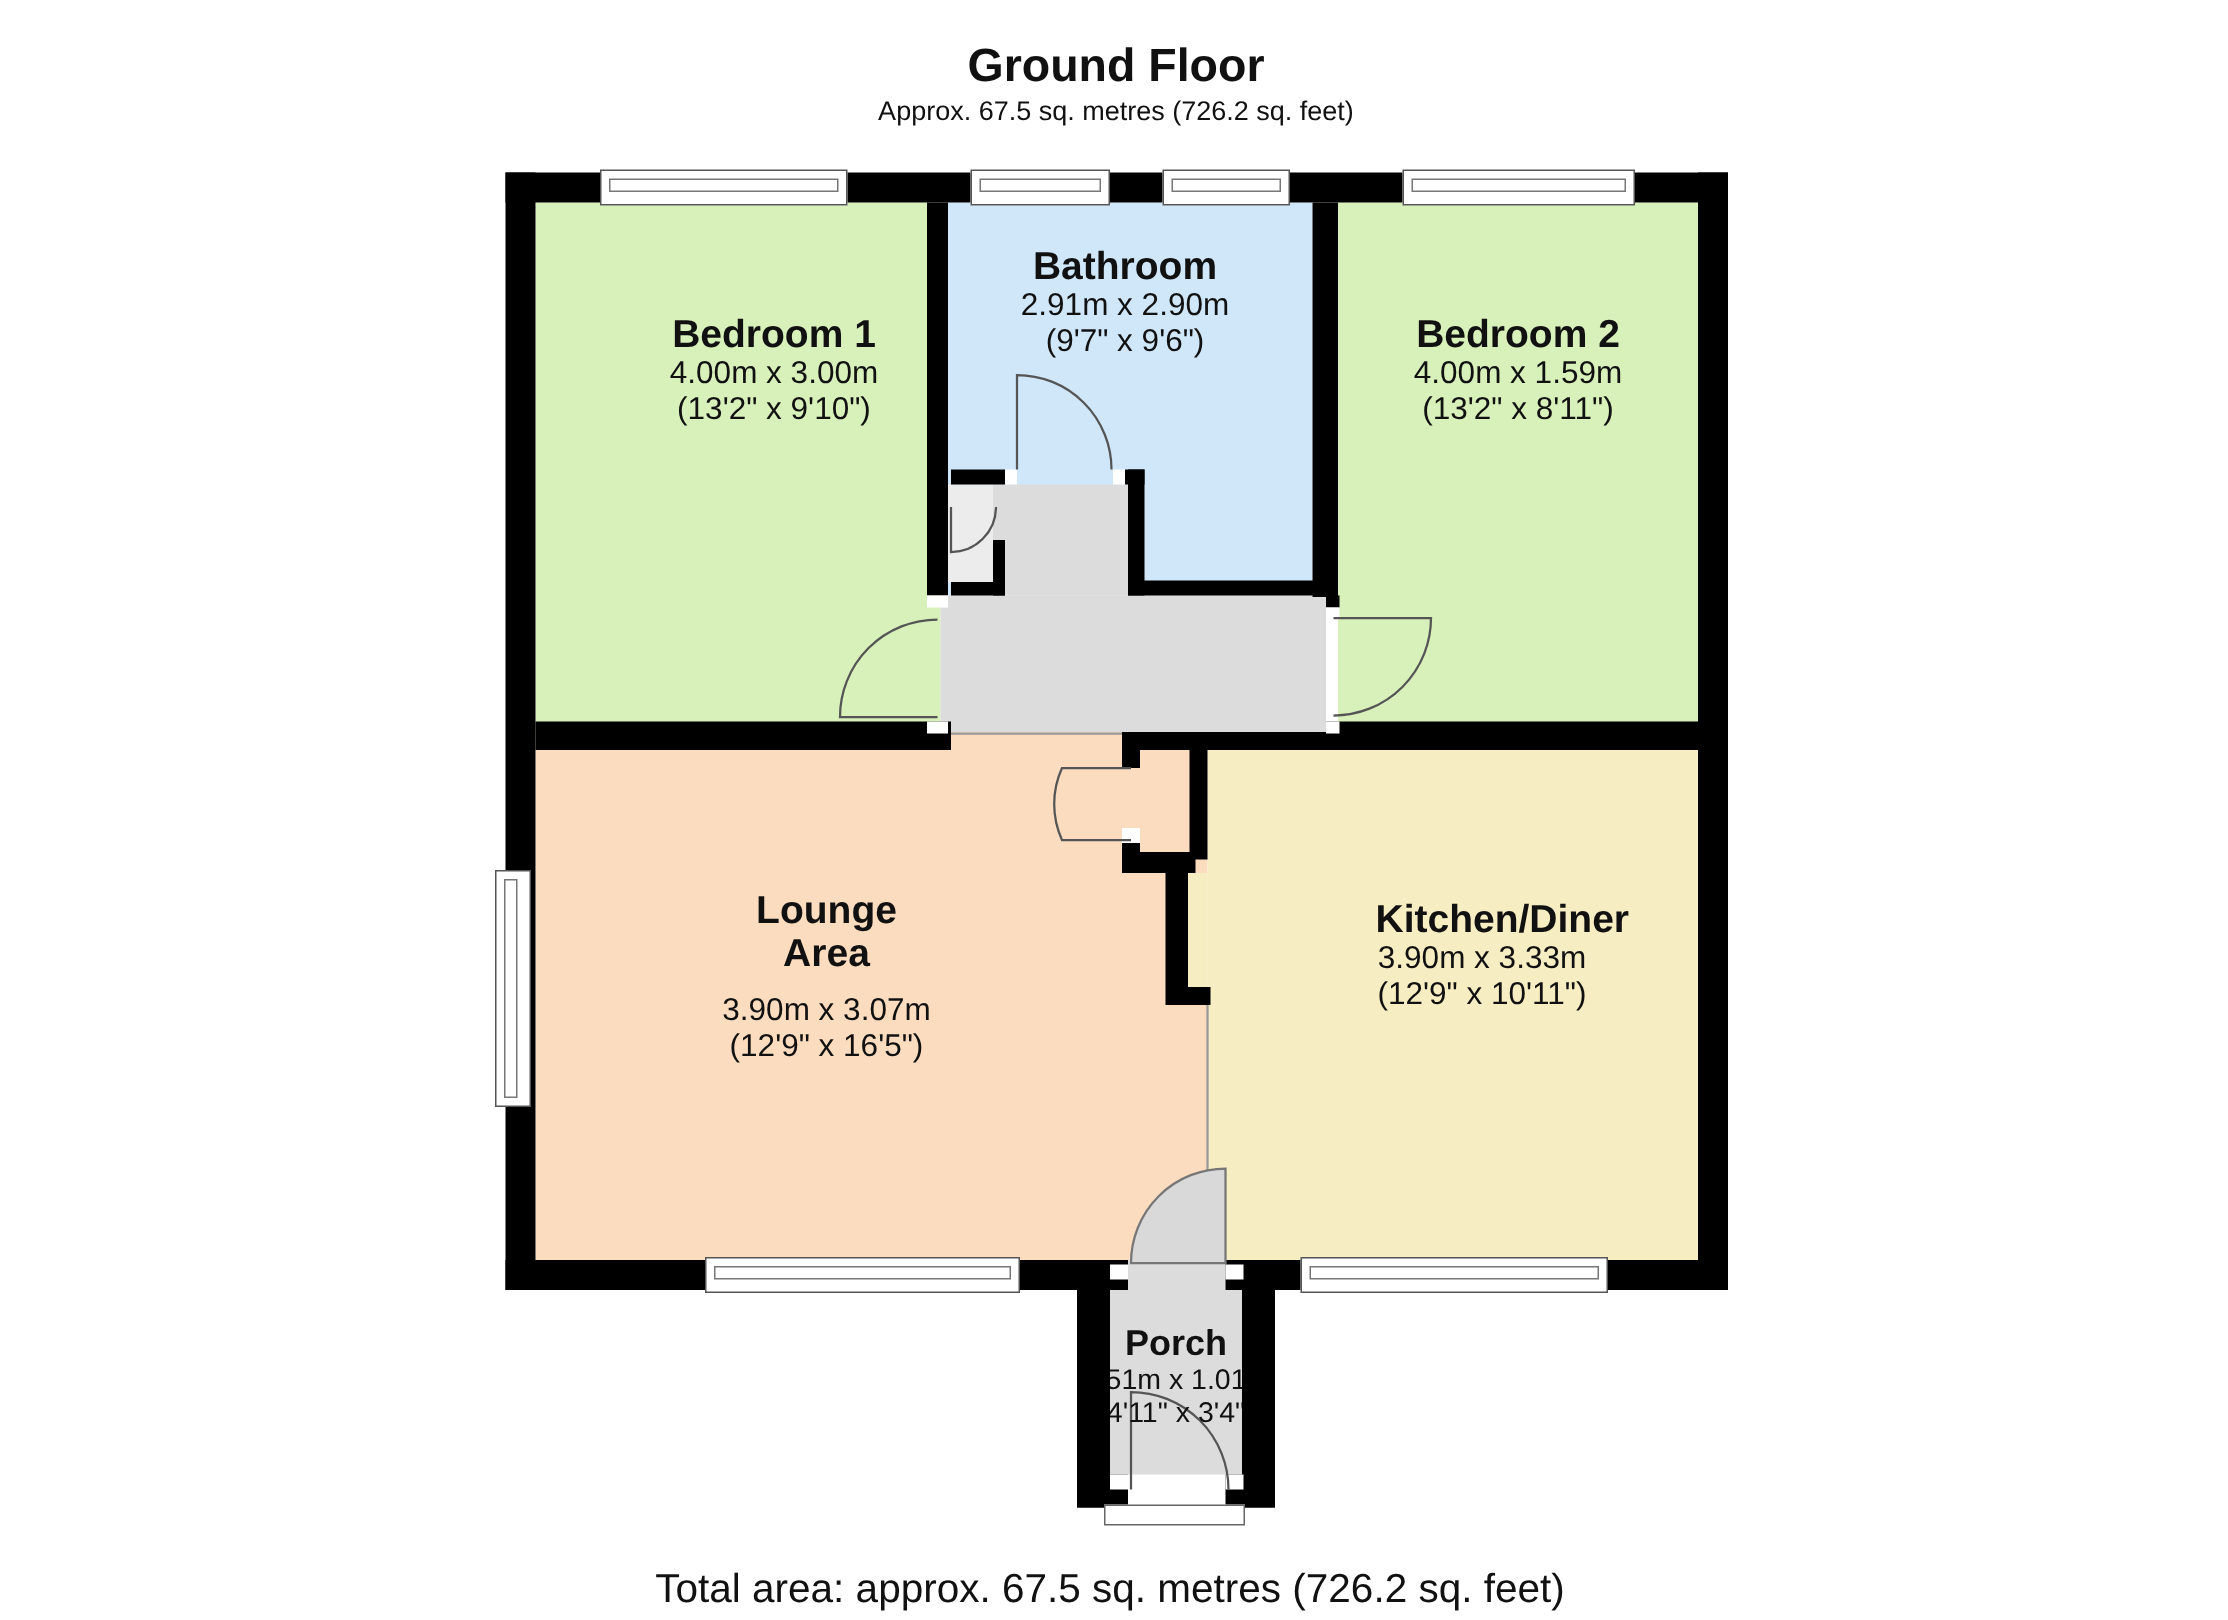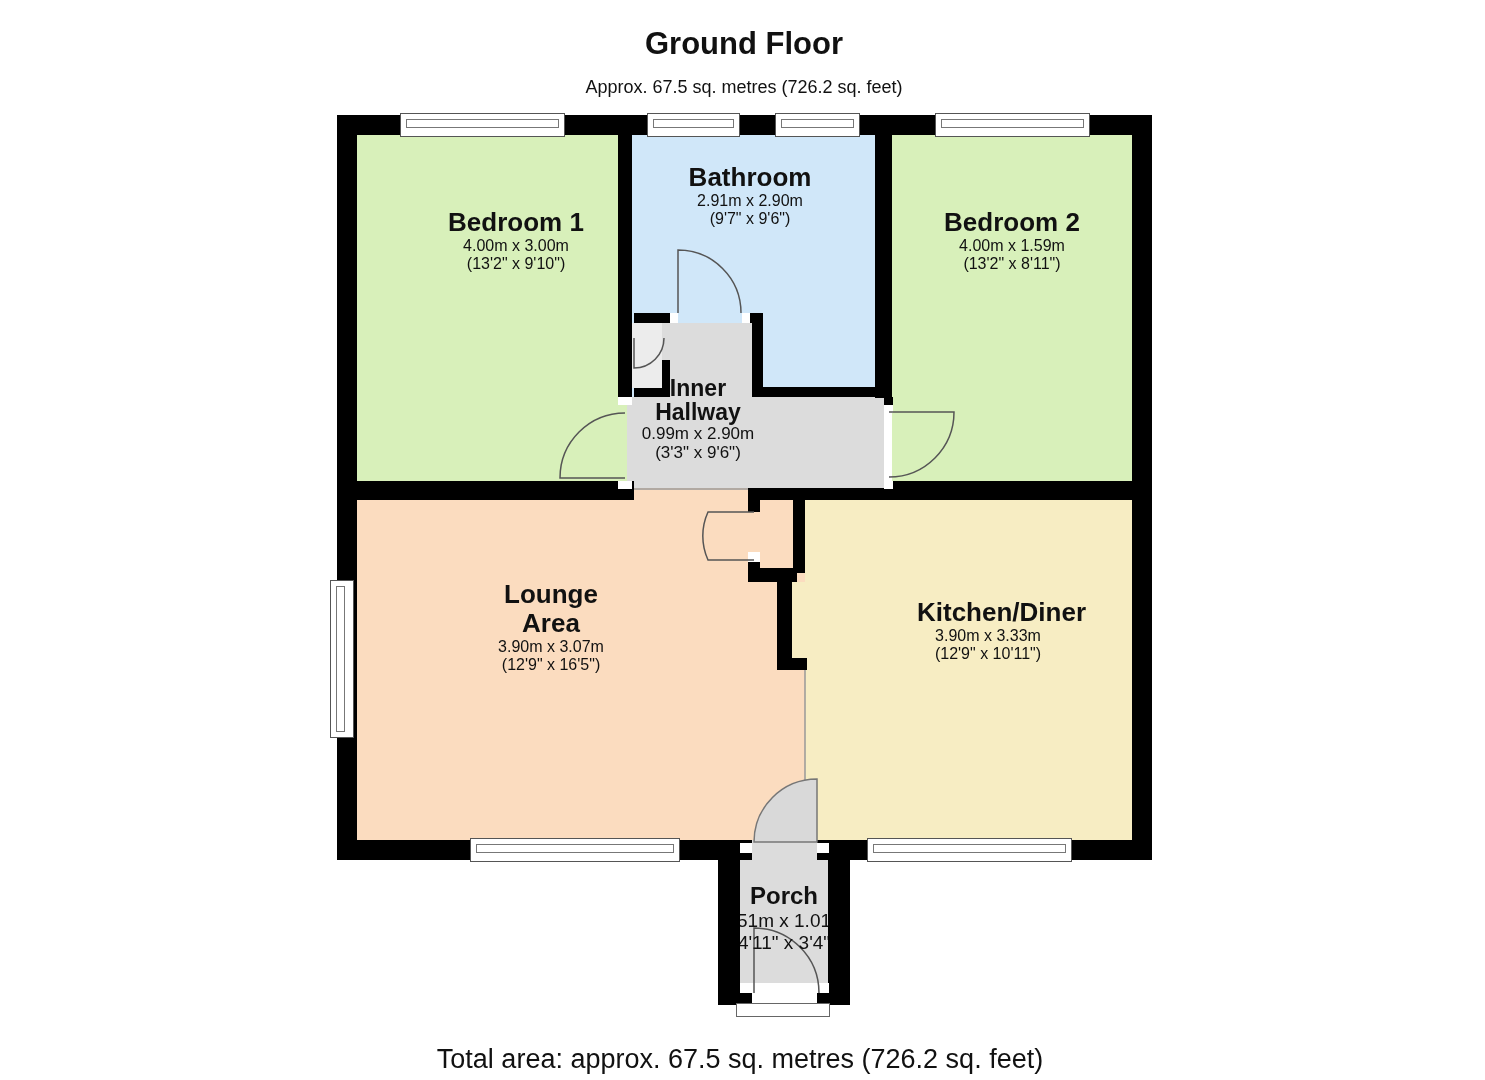--- a/index.html
+++ b/index.html
@@ -9,24 +9,24 @@
   }
   .wall{position:absolute;background:#000;}
   .jamb{position:absolute;background:#fff;}
   .fill{position:absolute;}
   .win{position:absolute;background:#fff;border:1px solid #555;box-sizing:border-box;}
   .win-band{position:absolute;left:5px;right:5px;top:5px;height:7px;border:1px solid #777;}
   .win-band-v{position:absolute;top:5px;bottom:5px;left:5px;width:7px;border:1px solid #777;}
   .step{position:absolute;background:#fff;border:1px solid #666;box-sizing:border-box;}
   .label{position:absolute;text-align:center;line-height:1.12;transform:translateX(-50%);}
   .room-name{font-weight:bold;font-size:26px;}
-  .room-dim{font-size:16px;}
+  .room-dim{font-size:21px;}
   .hdr{position:absolute;text-align:center;transform:translateX(-50%);}
   .hdr-title{font-size:31px;font-weight:bold;line-height:1.15;}
-  .hdr-sub{font-size:18px;margin-top:15px;}
+  .hdr-sub{font-size:18px;margin-top:2px;}
   .footer{position:absolute;transform:translateX(-50%);font-size:27px;white-space:nowrap;}
   svg.overlay{position:absolute;left:0;top:0;pointer-events:none;}
   .clipbox{position:absolute;overflow:hidden;display:flex;flex-direction:column;
     align-items:center;justify-content:flex-start;}
   .clipbox > div{flex:none;white-space:nowrap;}
 </style>
 </head>
 <body>
 
 <div class="stage">
@@ -136,28 +136,23 @@
     <div class="room-dim">2.91m x 2.90m</div>
     <div class="room-dim">(9'7" x 9'6")</div>
   </div>
 
   <div class="label" style="left:1012px;top:208px;">
     <div class="room-name">Bedroom 2</div>
     <div class="room-dim">4.00m x 1.59m</div>
     <div class="room-dim">(13'2" x 8'11")</div>
   </div>
 
-  <div class="label" style="left:698px;top:376px;">
-    <div class="room-name" style="font-size:23px;width:110px;margin:0 auto;line-height:1.05;">Inner Hallway</div>
-    <div class="room-dim" style="font-size:17px;white-space:nowrap;">0.99m x 2.90m</div>
-    <div class="room-dim" style="font-size:17px;white-space:nowrap;">(3'3" x 9'6")</div>
-  </div>
 
   <div class="label" style="left:551px;top:580px;">
-    <div class="room-name" style="width:130px;margin:0 auto;">Lounge Area</div>
+    <div class="room-name" style="width:130px;margin:12px auto;">Lounge Area</div>
     <div class="room-dim" style="white-space:nowrap;">3.90m x 3.07m</div>
     <div class="room-dim" style="white-space:nowrap;">(12'9" x 16'5")</div>
   </div>
 
   <div class="label" style="left:988px;top:598px;">
     <div class="room-name" style="white-space:nowrap;margin-left:27px;">Kitchen/Diner</div>
     <div class="room-dim" style="white-space:nowrap;">3.90m x 3.33m</div>
     <div class="room-dim" style="white-space:nowrap;">(12'9" x 10'11")</div>
   </div>
 

